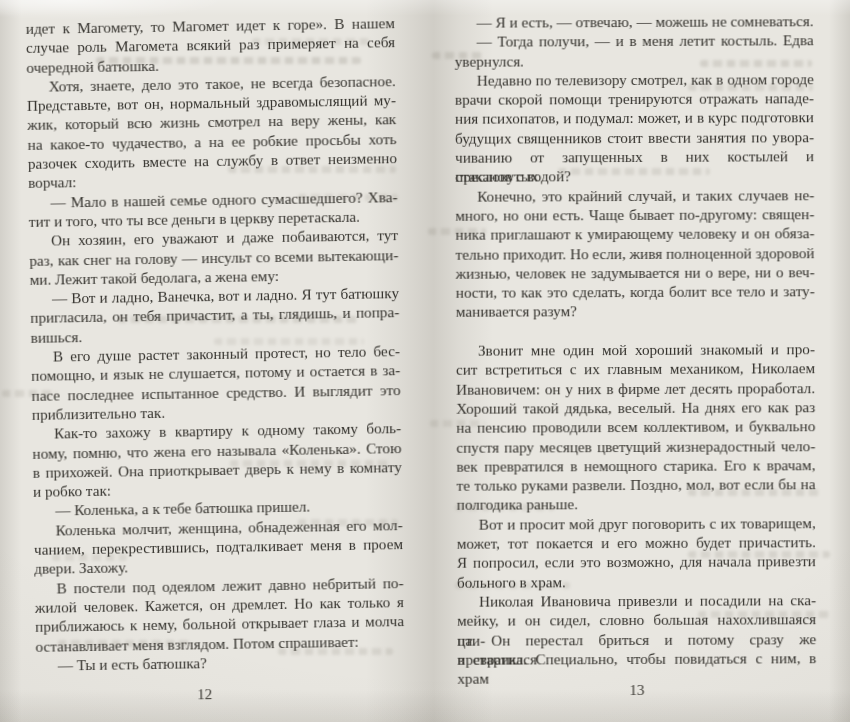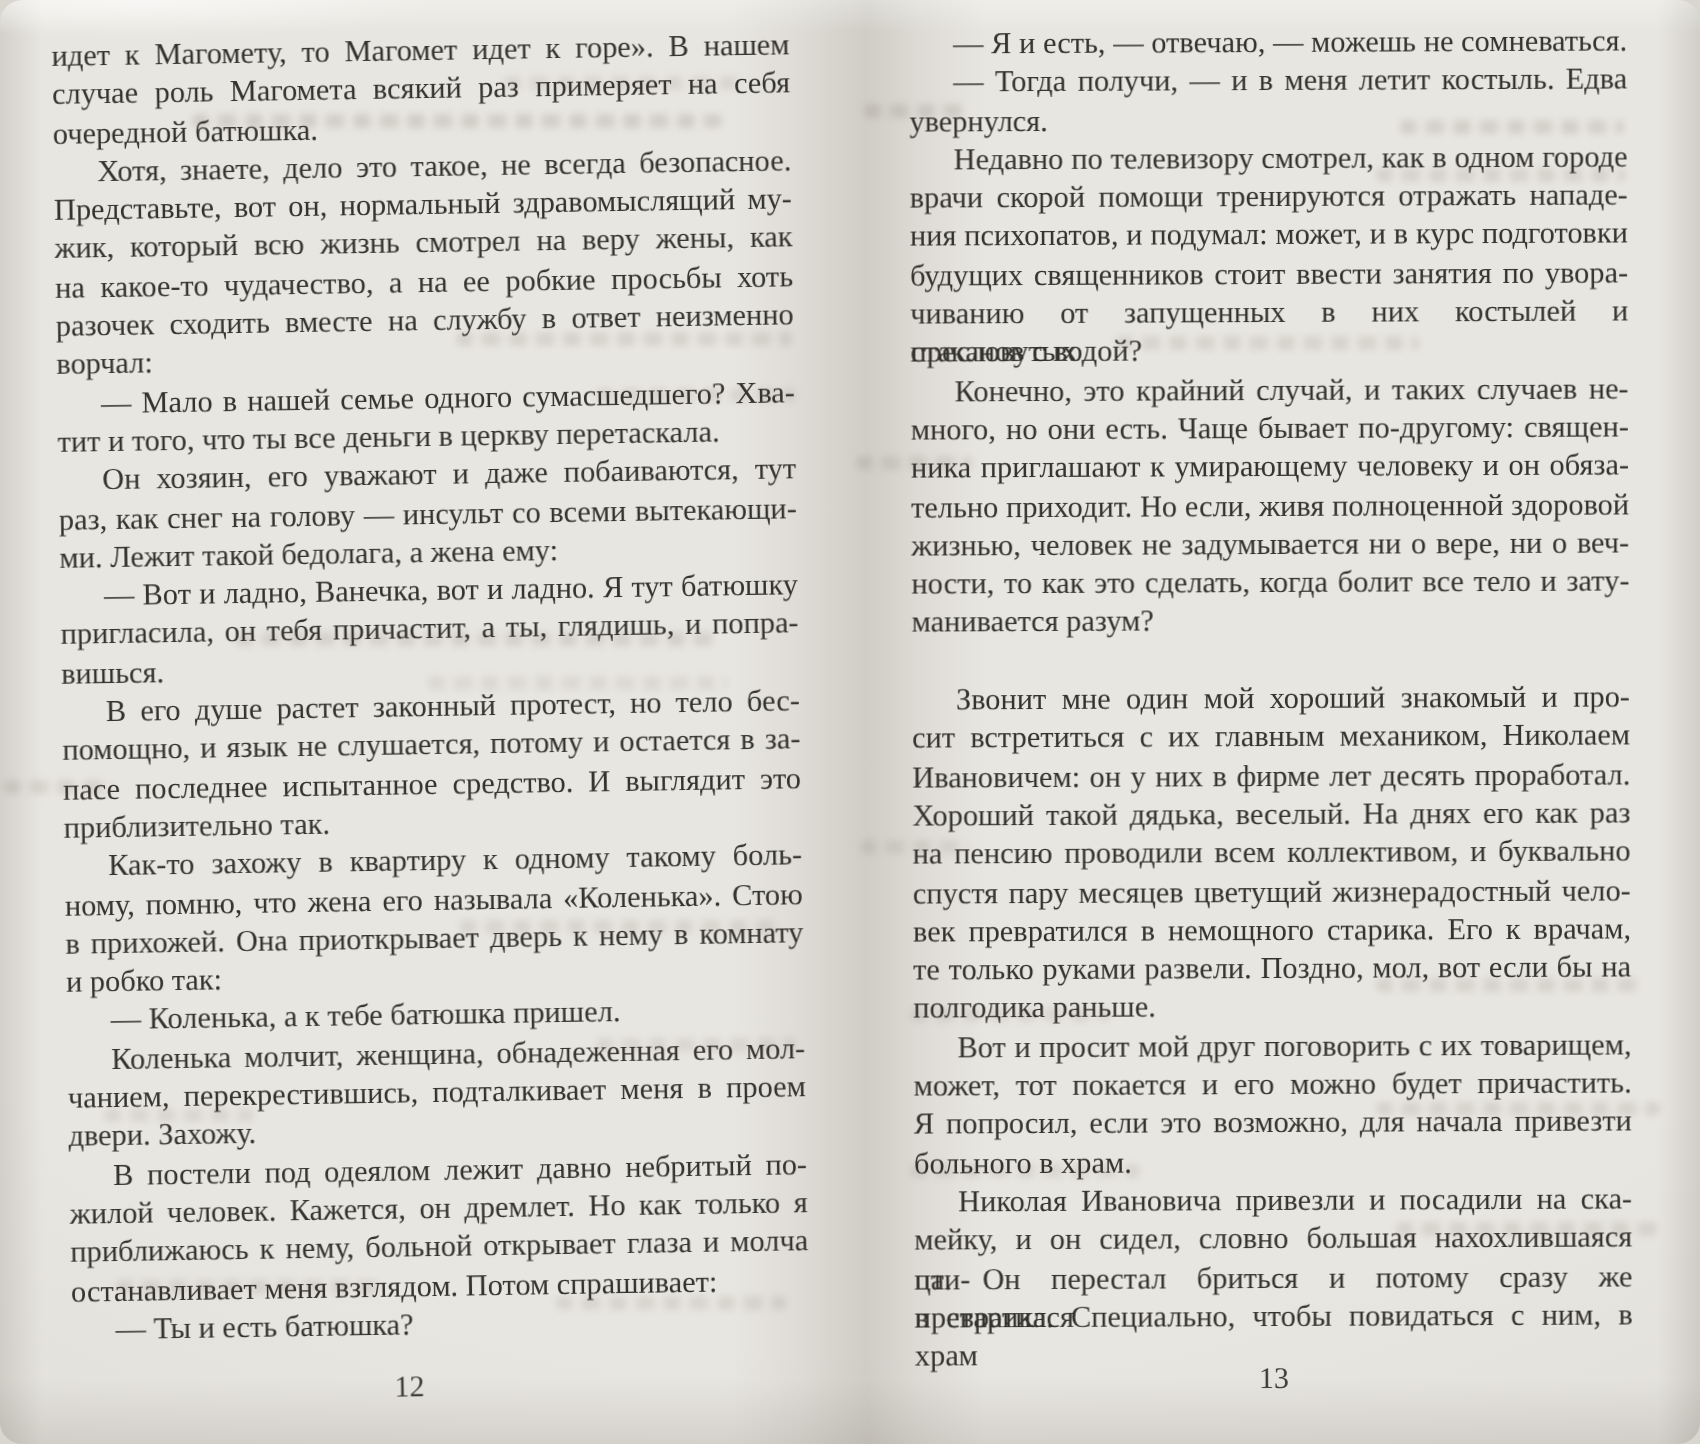--- a/index.html
+++ b/index.html
@@ -9,21 +9,20 @@
     position:relative;width:850px;height:722px;overflow:hidden;
     background-color:#e8e6e0;
     background-image:
       radial-gradient(220px 28px at 70px 0px, rgba(255,255,255,.55), rgba(255,255,255,0) 70%),
       linear-gradient(180deg, rgba(255,255,255,.30), rgba(255,255,255,0) 2.2%),
       radial-gradient(120% 100% at 50% 38%, rgba(0,0,0,0) 55%, rgba(70,65,55,.08) 100%),
       linear-gradient(90deg, rgba(0,0,0,0) 43%, rgba(88,82,70,.07) 47%, rgba(88,82,70,.17) 51%, rgba(88,82,70,.08) 54%, rgba(0,0,0,0) 58%),
       linear-gradient(90deg, rgba(80,75,65,.14), rgba(0,0,0,0) 2.5%),
       linear-gradient(270deg, rgba(80,75,65,.15), rgba(0,0,0,0) 2.5%),
       linear-gradient(0deg, rgba(80,75,65,.12), rgba(0,0,0,0) 4.5%);
-    border-radius: 11px;
   }
 
   .page{position:absolute;}
   .page-left{left:31px;top:16px;width:369px;transform:rotate(-0.9deg);transform-origin:50% 50%;}
   .page-right{left:456px;top:12px;width:359px;transform:rotate(-0.25deg);transform-origin:50% 50%;}
 
   .text-block{
     font-family:"Liberation Serif","DejaVu Serif",serif;
     font-size:15.2px;
     color:#34322d;

